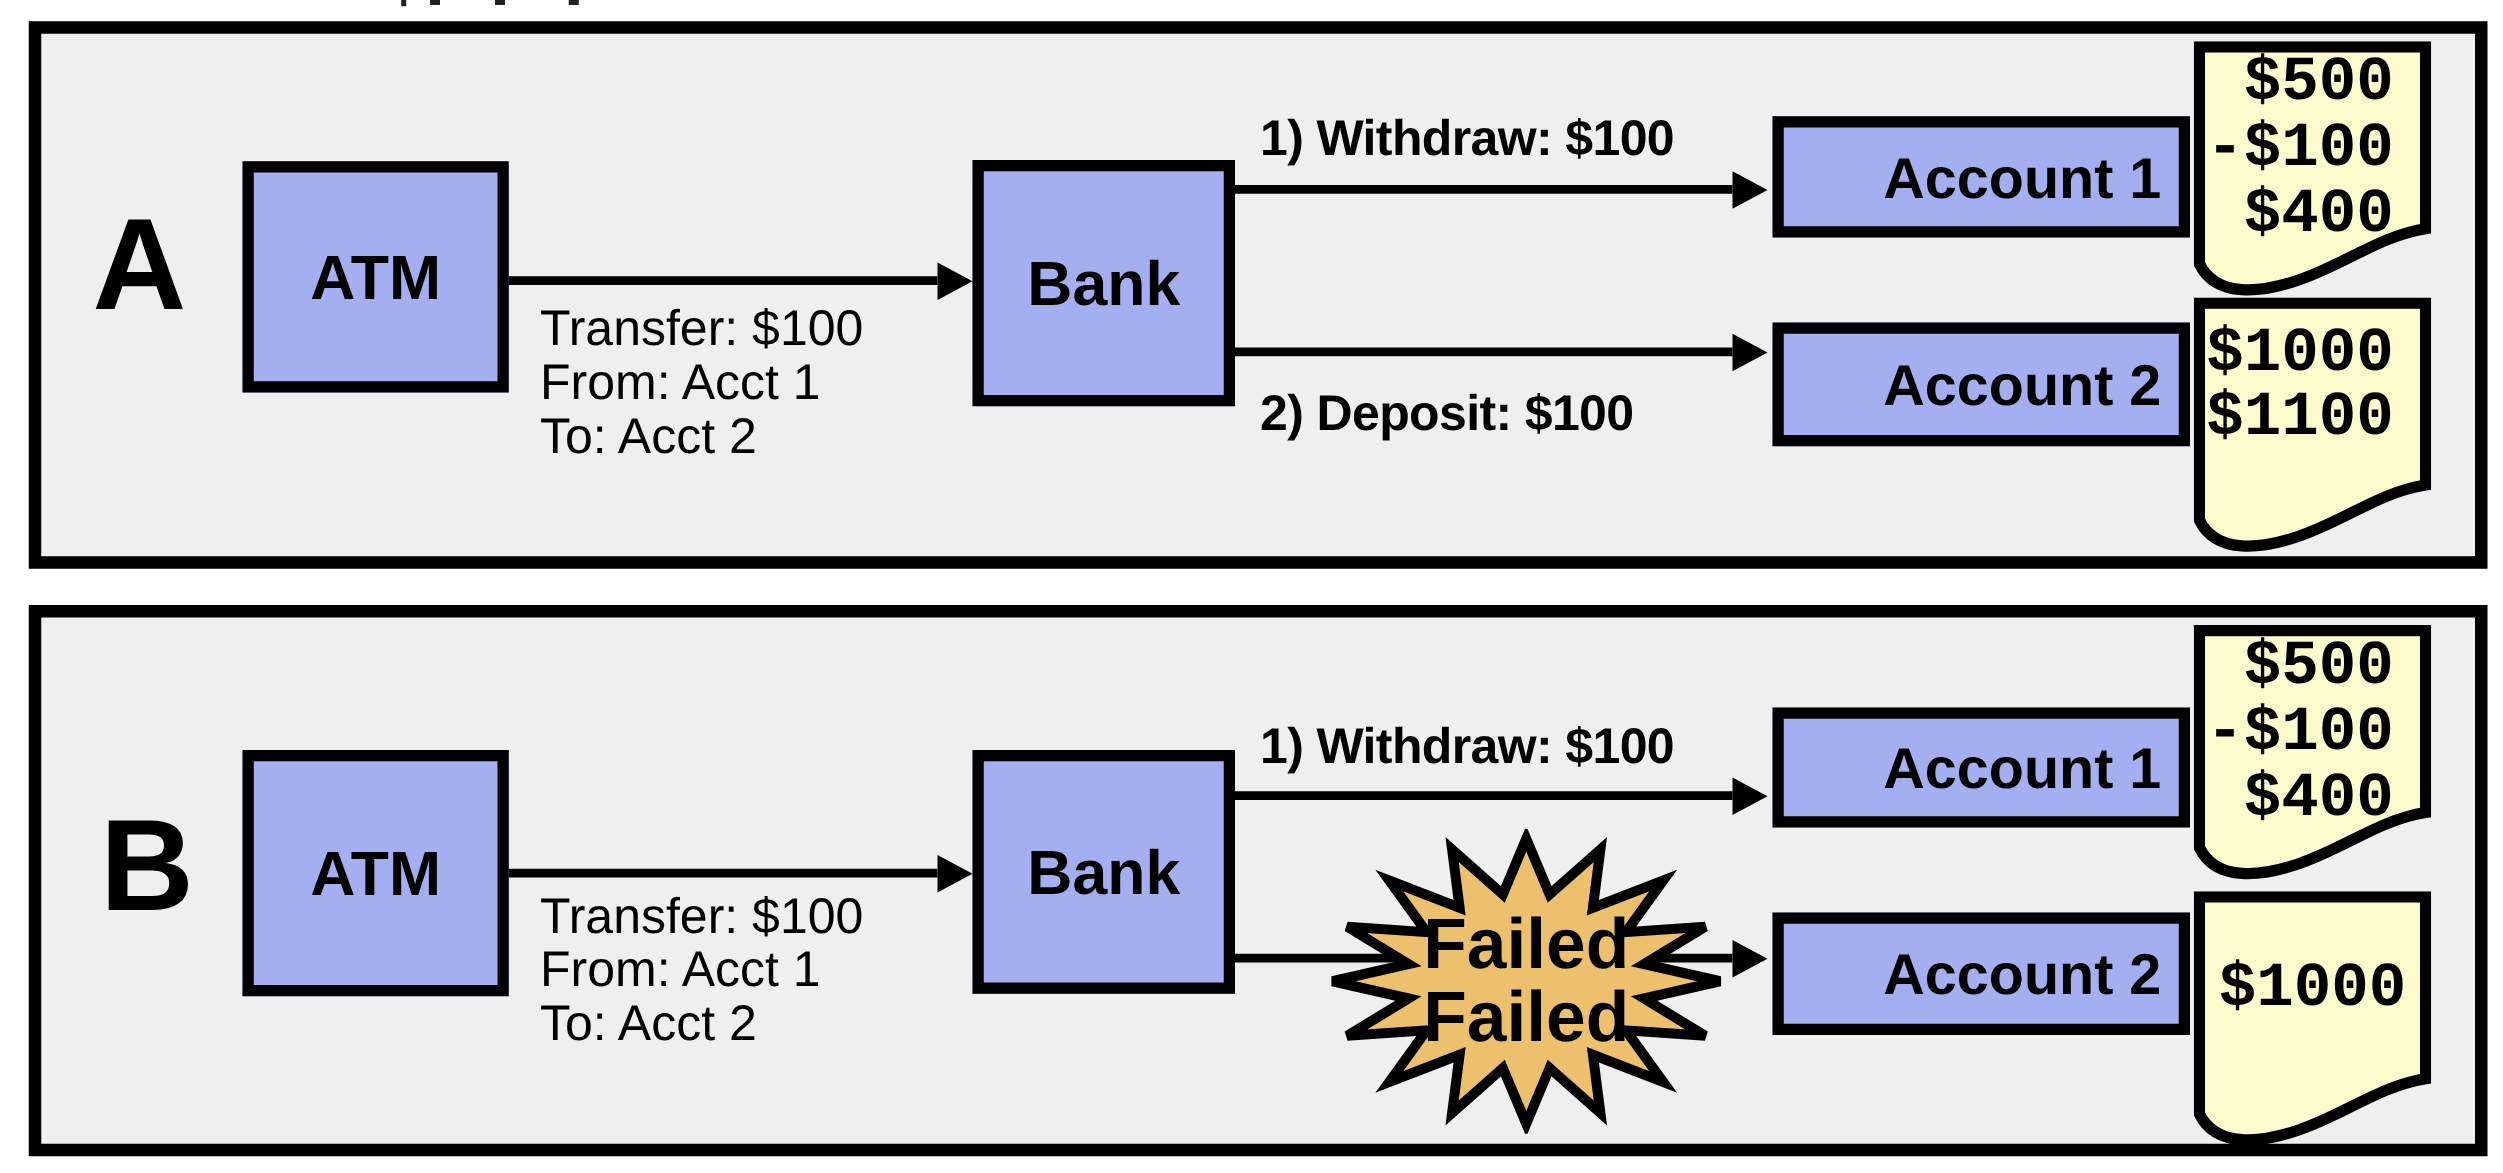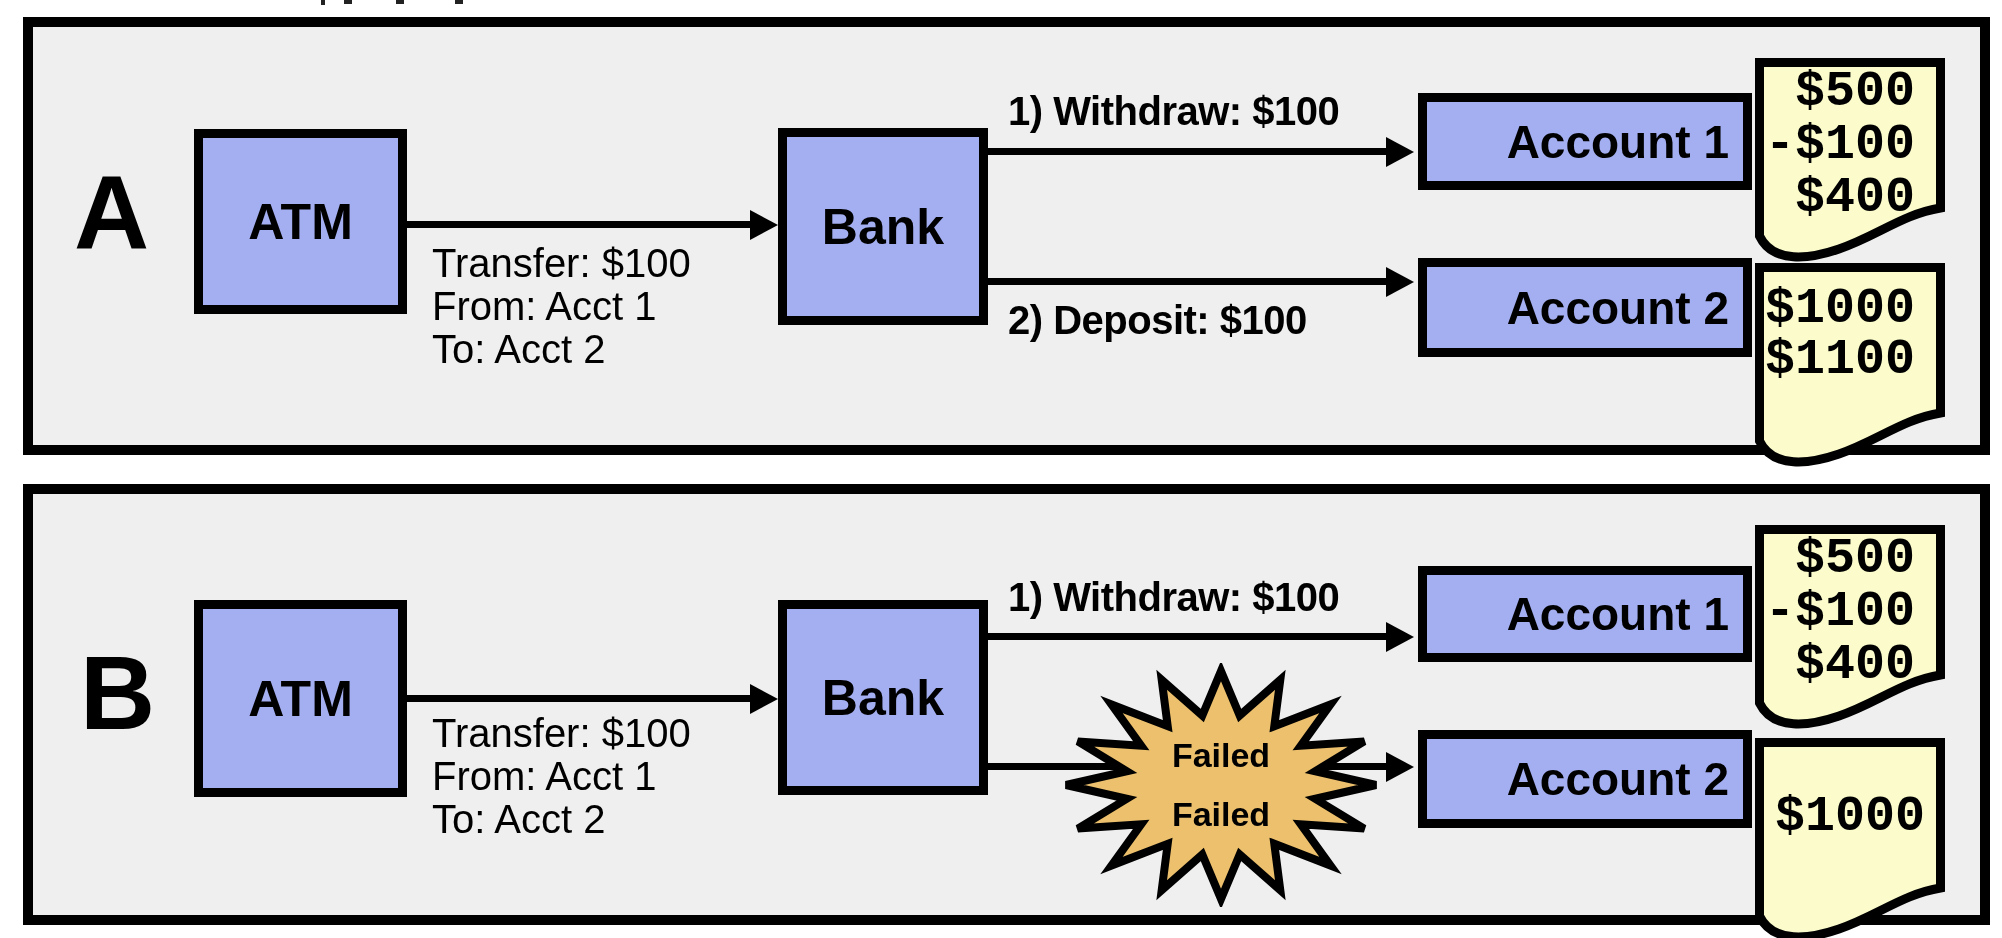--- a/index.html
+++ b/index.html
@@ -13,29 +13,29 @@
   .frag{position:absolute;top:0;background:#222;}
   .biglabel{position:absolute;font-size:104px;font-weight:bold;line-height:1;color:#000;}
   .entity{position:absolute;background:var(--entity-fill);border:9px solid var(--line);
           display:flex;align-items:center;justify-content:center;font-weight:bold;color:#000;}
   .entity.acct{justify-content:flex-end;padding-right:14px;}
   .hline{position:absolute;height:7px;background:var(--line);}
   .ah{position:absolute;width:0;height:0;border-top:15px solid transparent;
       border-bottom:15px solid transparent;border-left:28px solid var(--line);}
   .flowlabel{position:absolute;font-size:40px;font-weight:bold;letter-spacing:-0.5px;line-height:43px;color:#000;white-space:nowrap;}
   .transfer{position:absolute;font-size:40px;font-weight:normal;line-height:43px;color:#000;white-space:nowrap;}
-  .note{position:absolute;width:190px;height:235px;margin-top:25px;}
+  .note{position:absolute;width:190px;height:235px;}
   .note svg{position:absolute;left:0;top:0;}
   .note-lines{position:absolute;left:9px;right:30px;text-align:right;
               font-family:"Liberation Mono",monospace;font-weight:bold;font-size:50px;line-height:53px;color:#000;}
   .note-lines.center{left:9px;right:9px;text-align:center;}
   .burst{position:absolute;left:1058px;top:663px;width:326px;height:244px;}
   .burst svg{position:absolute;left:0;top:0;}
   .burst-text{position:absolute;inset:0;display:flex;flex-direction:column;align-items:center;justify-content:center;
-              font-size:34px;font-weight:bold;line-height:59px;color:#000;text-align:center;}
+              font-size:57px;font-weight:bold;line-height:59px;color:#000;text-align:center;}
 </style>
 </head>
 <body>
 
 <div class="stage">
 
   <div class="frag" style="left:321px;width:4px;height:5px;"></div>
   <div class="frag" style="left:344px;width:8px;height:4px;"></div>
   <div class="frag" style="left:396px;width:8px;height:4px;"></div>
   <div class="frag" style="left:455px;width:8px;height:4px;"></div>
@@ -63,21 +63,21 @@
   <div class="entity acct" style="left:1418px;top:258px;width:334px;height:99px;font-size:46px;">
     <span>Account 2</span>
   </div>
 
   <div class="transfer" style="left:432px;top:242px;">
     <div>Transfer: $100</div>
     <div>From: Acct 1</div>
     <div>To: Acct 2</div>
   </div>
   <div class="flowlabel" style="left:1008px;top:90px;">1) Withdraw: $100</div>
-  <div class="flowlabel" style="left:1008px;top:299px;">2) Deposit: $100</div>
+  <div class="flowlabel" style="left:1008px;top:310px;">2) Deposit: $100</div>
 
   <div class="note" style="left:1755px;top:33px;">
     <svg width="190" height="235" viewBox="0 0 190 235">
       <path d="M4.5,4.5 L185.5,4.5 L185.5,150 C148,156 122,178 84,191 C55,201 18,206 4.5,178 Z" style="fill:var(--note-fill);stroke:var(--line);stroke-width:9;"></path>
     </svg>
     <div class="note-lines" style="top:7px;">
       <div>$500</div>
       <div>-$100</div>
       <div>$400</div>
     </div>

